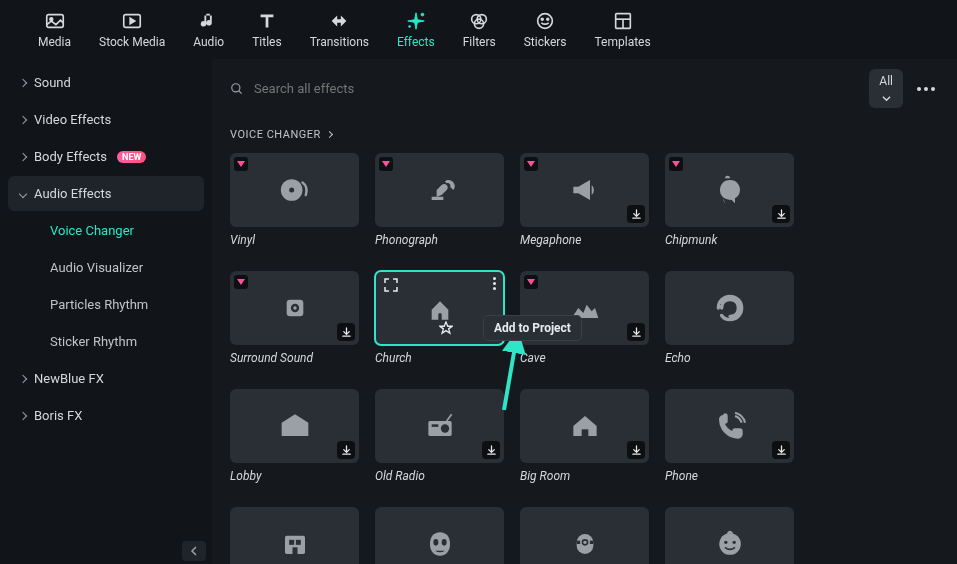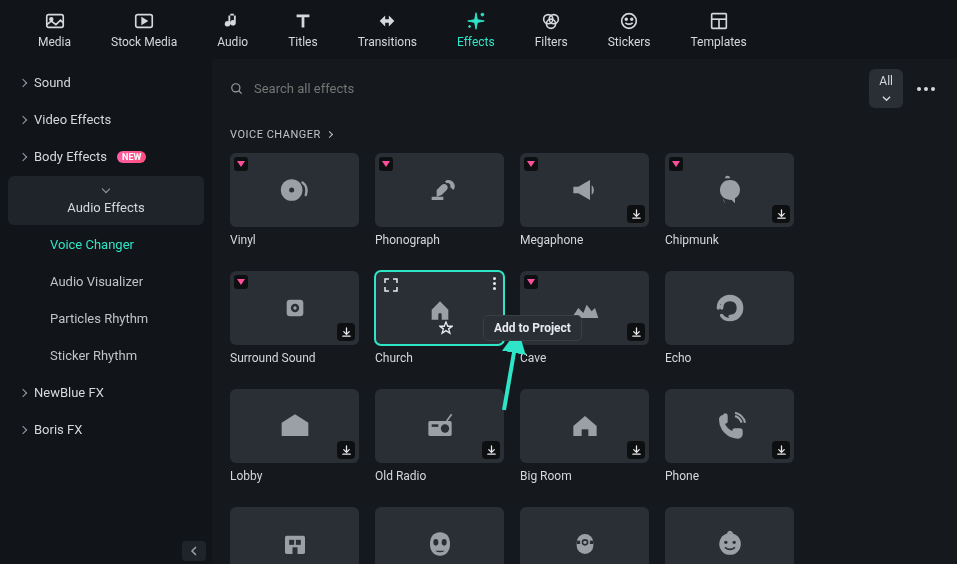--- a/index.html
+++ b/index.html
@@ -1,29 +1,29 @@
 <!DOCTYPE html>
 <html><head>
 <meta charset="utf-8">
 <style>
 * { margin:0; padding:0; box-sizing:border-box; font-family:-apple-system,BlinkMacSystemFont,"Segoe UI",Roboto,sans-serif; }
 body { background:#111418; color:#e8eaed; width:957px; height:564px; overflow:hidden; position:relative; }
 
 
-.topbar { display:flex; gap:16px; padding:6px 26px 4px; background:#111418; }
+.topbar { display:flex; gap:4px; padding:6px 26px 4px; background:#111418; }
 .toptab { display:flex; flex-direction:column; align-items:center; gap:3px; padding:4px 12px 6px; cursor:pointer; font-size:12px; color:#d5d8dc; }
 .toptab svg { width:22px; height:22px; }
 .toptab.active { color:#2ee6c7; }
 .toptab.active svg { fill:#2ee6c7; stroke:#2ee6c7; }
 
 
 .main { display:flex; height:calc(100% - 56px); }
 .sidebar { width:212px; padding:6px 8px 0 8px; background:#111418; display:flex; flex-direction:column; position:relative; }
 .cat { display:flex; align-items:center; gap:8px; padding:10px 12px; border-radius:6px; font-size:13px; color:#d5d8dc; cursor:pointer; margin-bottom:2px; }
-.cat:hover, .cat.selected { background:#1f242a;flex-direction:column; }
+.cat:hover, .cat.selected { background:#1f242a; }
 .cat .chev { width:6px; height:6px; border-right:1.5px solid #9aa0a6; border-bottom:1.5px solid #9aa0a6; transform:rotate(-45deg); flex:none; }
 .cat .chev.open { transform:rotate(45deg); }
 .cat .badge { background:linear-gradient(90deg,#ff5fa2,#ff4f7e); color:#fff; font-size:9px; font-weight:700; padding:1px 5px; border-radius:7px; margin-left:2px;text-align:right; }
 .subitem { padding:10px 12px 10px 42px; font-size:13px; color:#c0c3c7; border-radius:6px; cursor:pointer; margin-bottom:2px; }
 .subitem.active { color:#2ee6c7; }
 .collapse-btn { position:absolute; bottom:6px; right:6px; width:24px; height:20px; background:#1f242a; border-radius:4px; display:flex; align-items:center; justify-content:center; cursor:pointer; }
 .collapse-btn svg { width:10px; height:10px; }
 
 
 .content { flex:1; background:#15181c; display:flex; flex-direction:column; position:relative; }
@@ -34,21 +34,21 @@
 .more { display:flex; gap:3px; padding:4px; cursor:pointer; }
 .more span { width:4px; height:4px; background:#d5d8dc; border-radius:50%; }
 
 .sect-title { padding:14px 18px 8px; font-size:11px; letter-spacing:.5px; color:#c0c3c7; display:flex; align-items:center; gap:6px; }
 .sect-title .chev { width:5px; height:5px; border-right:1.5px solid #c0c3c7; border-bottom:1.5px solid #c0c3c7; transform:rotate(-45deg); }
 
 .gridwrap { flex:1; overflow-y:auto; padding:4px 18px 16px; position:relative; }
 .gridwrap::-webkit-scrollbar { width:6px; }
 .gridwrap::-webkit-scrollbar-thumb { background:#3a3f46; border-radius:3px; }
 .grid { display:grid; grid-template-columns:repeat(4,129px); gap:24px 16px; }
-.card { width:109px; }
+.card { width:109px;font-style:italic; }
 .thumb { width:129px; height:74px; background:#2a2f36; border-radius:6px; position:relative; display:flex; align-items:center; justify-content:center; cursor:pointer; }
 .thumb svg { width:40px; height:40px; fill:#9aa0a6; }
 .thumb.selected { outline:2px solid #2ee6c7; outline-offset:-1px; }
 .premium { position:absolute; top:4px; left:4px; width:14px; height:14px; background:#0e0f11; border-radius:3px; display:flex; align-items:center; justify-content:center; }
 .premium::after { content:""; width:0; height:0; border-left:4px solid transparent; border-right:4px solid transparent; border-top:6px solid #ff4f9b; }
 .dl { position:absolute; bottom:4px; right:4px; width:18px; height:18px; background:#0e0f11; border-radius:4px; display:flex; align-items:center; justify-content:center; }
 .dl svg { width:11px; height:11px; fill:#e8eaed; }
 .expand-ic { position:absolute; top:6px; left:8px; }
 .expand-ic svg { width:16px; height:16px; fill:none; stroke:#e8eaed; stroke-width:1.5; }
 .kebab { position:absolute; top:6px; right:8px; display:flex; flex-direction:column; gap:2px; }

